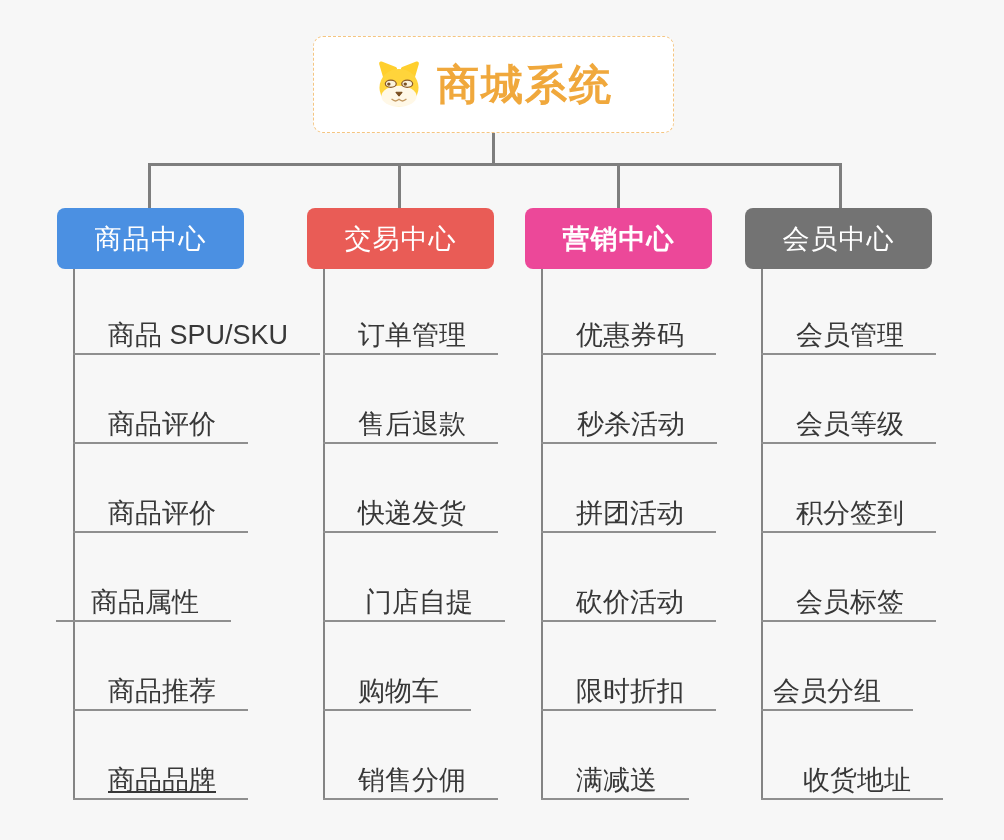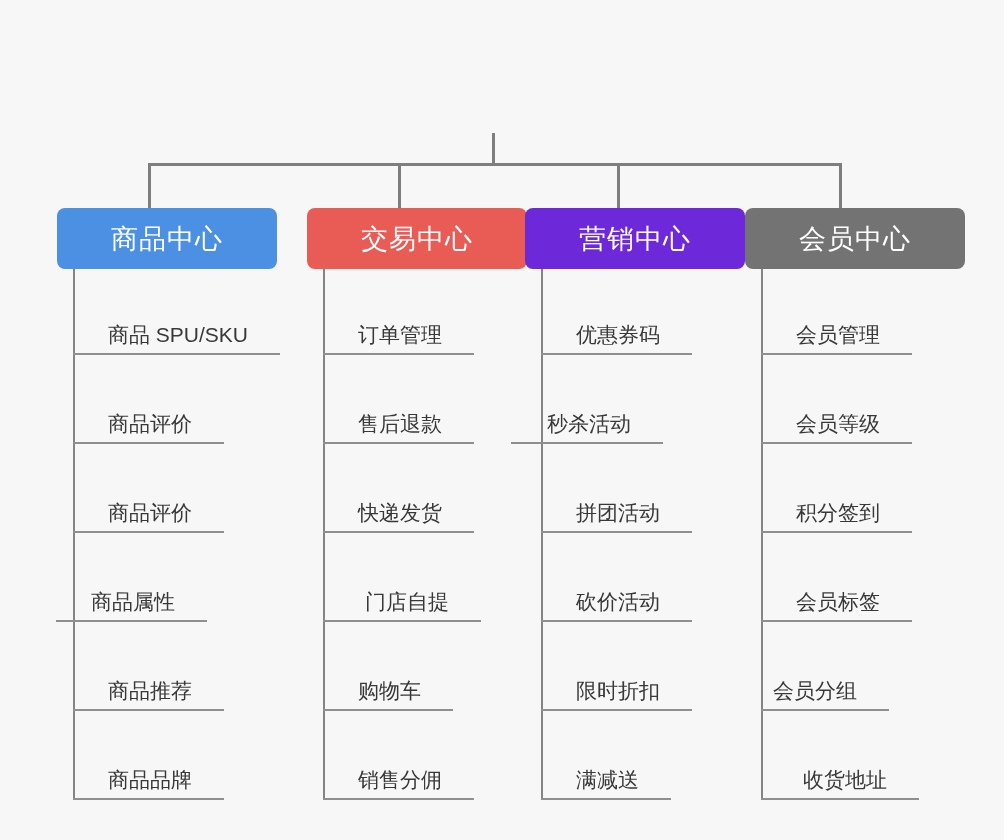--- a/index.html
+++ b/index.html
@@ -14,65 +14,80 @@
     background:#FFFFFF;border:1px dashed #F5C581;border-radius:10px;
     display:flex;align-items:center;justify-content:center;gap:13px;
     box-sizing:border-box;
   }
   .root-title{
     font-size:42px;font-weight:bold;color:#F0A83C;letter-spacing:2px;
     line-height:1;
   }
   .dog{width:50px;height:47px;flex:0 0 auto;}
   .branch-header{
-    position:absolute;top:208px;width:220px;height:61px;border-radius:8px;
+    position:absolute;top:208px;width:187px;height:61px;border-radius:8px;
     color:#FFFFFF;font-size:27px;letter-spacing:1px;
     display:flex;align-items:center;justify-content:center;
   }
   .branch-line{position:absolute;width:2px;background:#848484;}
   .child{
     position:absolute;height:30px;line-height:32px;
     padding:0 32px 4px 35px;border-bottom:2px solid #8F8F8F;
-    font-size:21px;color:#383838;white-space:nowrap;cursor:default;
+    font-size:27px;color:#383838;white-space:nowrap;cursor:default;
   }
 </style>
 </head>
 <body>
 
 <div class="canvas">
 
   <div class="conn" style="left:492px;top:133px;width:3px;height:32px;"></div>
   <div class="conn" style="left:148px;top:163px;width:694px;height:3px;"></div>
   <div class="conn" style="left:148px;top:163px;width:3px;height:45px;"></div>
   <div class="conn" style="left:398px;top:163px;width:3px;height:45px;"></div>
   <div class="conn" style="left:617px;top:163px;width:3px;height:45px;"></div>
   <div class="conn" style="left:839px;top:163px;width:3px;height:45px;"></div>
 
+  <div class="root-node">
+    <svg class="dog" viewBox="0 0 64 60">
+      <polygon points="14,20 9,3 27,10" fill="#FFCF2E" stroke="#FFCF2E" stroke-width="5" stroke-linejoin="round"></polygon>
+      <polygon points="50,20 55,3 37,10" fill="#FFCF2E" stroke="#FFCF2E" stroke-width="5" stroke-linejoin="round"></polygon>
+      <ellipse cx="32" cy="34" rx="25" ry="24" fill="#FFD43B"></ellipse>
+      <ellipse cx="32" cy="45" rx="22.5" ry="13.5" fill="#FFF8E7"></ellipse>
+      <ellipse cx="21.5" cy="29" rx="7" ry="4.6" fill="#FBF3DC" stroke="#8A5A2B" stroke-width="1.6"></ellipse>
+      <ellipse cx="42.5" cy="29" rx="7" ry="4.6" fill="#FBF3DC" stroke="#8A5A2B" stroke-width="1.6"></ellipse>
+      <circle cx="19" cy="29.5" r="2.2" fill="#7A4F21"></circle>
+      <circle cx="40" cy="29.5" r="2.2" fill="#7A4F21"></circle>
+      <path d="M28.2 40 h7.6 l-3.8 4.6 z" fill="#7A4F21" stroke="#7A4F21" stroke-width="1.4" stroke-linejoin="round"></path>
+      <path d="M23 49 Q27.5 53 32 49 Q36.5 53 41 49" fill="none" stroke="#C49A62" stroke-width="1.8" stroke-linecap="round"></path>
+    </svg>
+    <span class="root-title">商城系统</span>
+  </div>
 
   <div id="branches">
       <div class="branch-header" style="left: 57px; background: rgb(75, 144, 226);">商品中心</div>
       <div class="branch-line" style="left: 73px; top: 269px; height: 531px;"></div>
       <div class="child" style="left: 73px; top: 319px;">商品 SPU/SKU</div>
       <div class="child" style="left: 73px; top: 408px;">商品评价</div>
       <div class="child" style="left: 73px; top: 497px;">商品评价</div>
       <div class="child" style="left: 56px; top: 586px;">商品属性</div>
       <div class="child" style="left: 73px; top: 675px;">商品推荐</div>
-      <div class="child" style="left: 73px; top: 764px;">商品品牌</div>
+      <div class="child" style="left: 73px; top: 764px; text-decoration: underline;">商品品牌</div>
       <div class="branch-header" style="left: 307px; background: rgb(233, 92, 86);">交易中心</div>
       <div class="branch-line" style="left: 323px; top: 269px; height: 531px;"></div>
       <div class="child" style="left: 323px; top: 319px;">订单管理</div>
       <div class="child" style="left: 323px; top: 408px;">售后退款</div>
       <div class="child" style="left: 323px; top: 497px;">快递发货</div>
       <div class="child" style="left: 323px; top: 586px; padding-left: 42px;">门店自提</div>
       <div class="child" style="left: 323px; top: 675px;">购物车</div>
       <div class="child" style="left: 323px; top: 764px;">销售分佣</div>
-      <div class="branch-header" style="left: 525px; background: #6d28d9;">营销中心</div>
+      <div class="branch-header" style="left: 525px; background: #ec4899; font-weight: bold;">营销中心</div>
       <div class="branch-line" style="left: 541px; top: 269px; height: 531px;"></div>
       <div class="child" style="left: 541px; top: 319px;">优惠券码</div>
-      <div class="child" style="left: 511px; top: 408px; padding-left: 36px;">秒杀活动</div>
+      <div class="child" style="left: 541px; top: 408px; padding-left: 36px;">秒杀活动</div>
       <div class="child" style="left: 541px; top: 497px;">拼团活动</div>
       <div class="child" style="left: 541px; top: 586px; text-align: right;">砍价活动</div>
       <div class="child" style="left: 541px; top: 675px;">限时折扣</div>
       <div class="child" style="left: 541px; top: 764px;">满减送</div>
       <div class="branch-header" style="left: 745px; background: #737373;">会员中心</div>
       <div class="branch-line" style="left: 761px; top: 269px; height: 531px;"></div>
       <div class="child" style="left: 761px; top: 319px;">会员管理</div>
       <div class="child" style="left: 761px; top: 408px;">会员等级</div>
       <div class="child" style="left: 761px; top: 497px;">积分签到</div>
       <div class="child" style="left: 761px; top: 586px;">会员标签</div>

